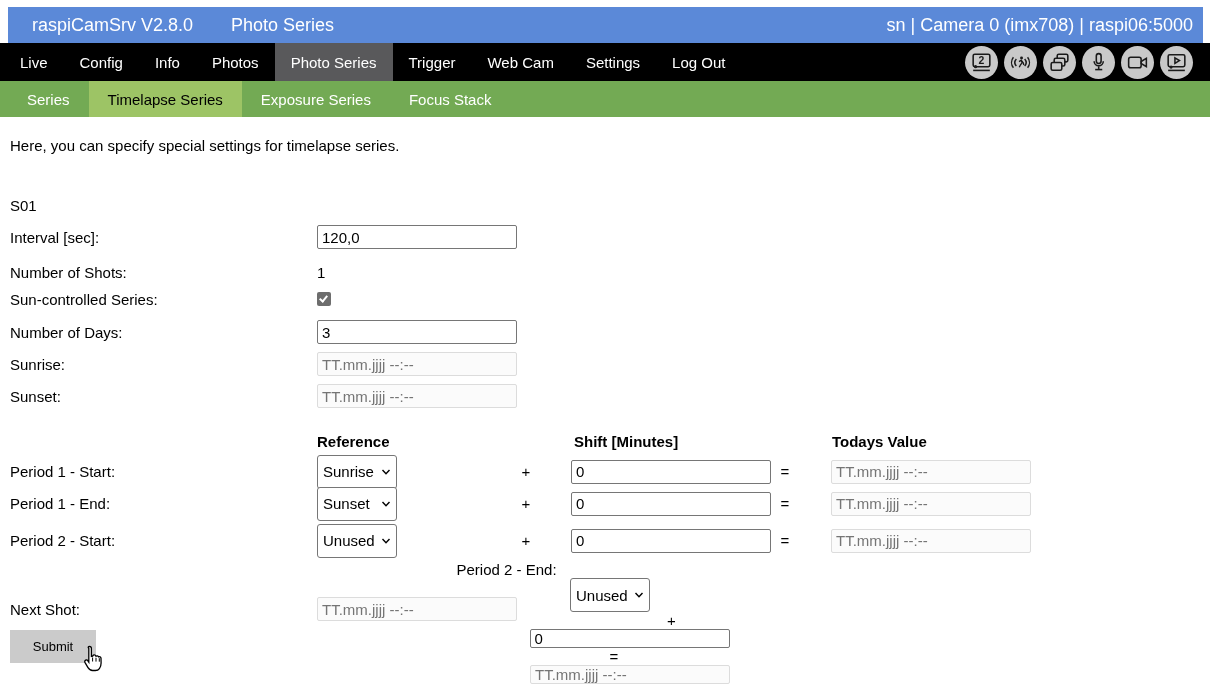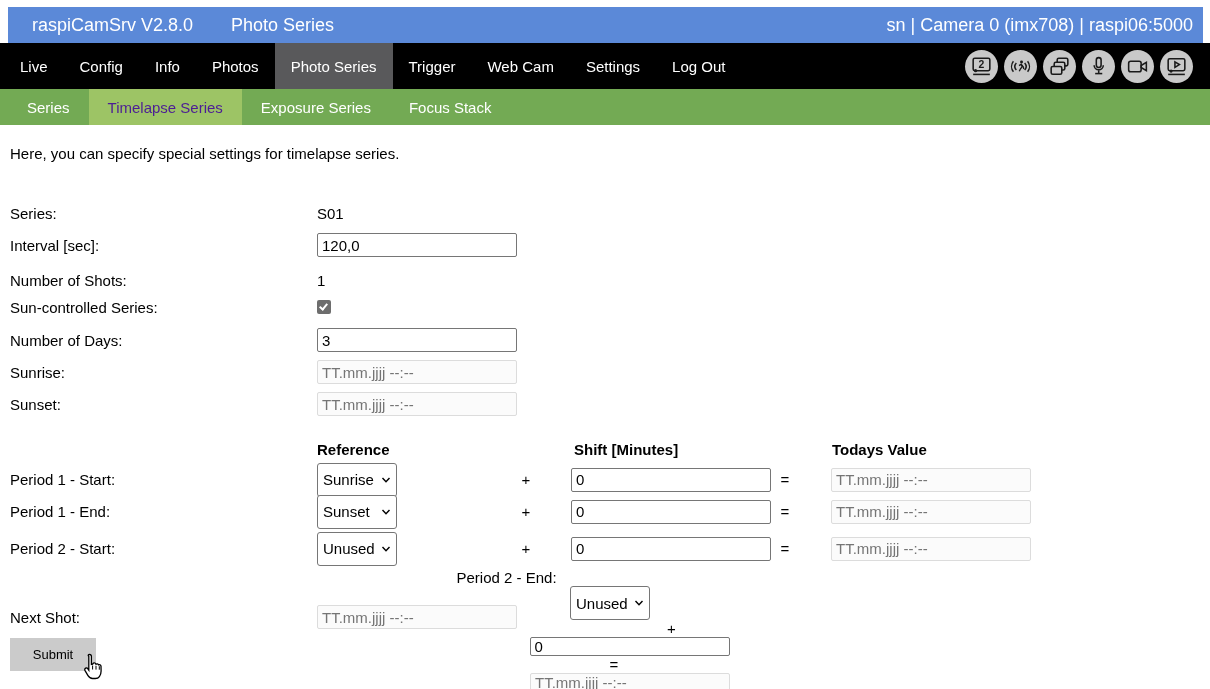--- a/index.html
+++ b/index.html
@@ -8,35 +8,35 @@
 
   
   .topbar-wrap { padding:7px 7px 0 8px; background:#fff; }
   .topbar { height:36px; background:#5b89d8; display:flex; align-items:center;
     color:#fff; font-size:18px; }
   .topbar .app-title { margin-left:24px; }
   .topbar .page-title { margin-left:38px; }
   .topbar .status { margin-left:auto; margin-right:10px; }
 
   
-  .nav { height:46px; background:#000; display:flex; align-items:stretch;
+  .nav { height:38px; background:#000; display:flex; align-items:stretch;
     font-size:15px; color:#fff; padding-left:4px; }
   .nav-item { display:flex; align-items:center; padding:0 16px; cursor:pointer; }
   .nav-item.active { background:#59595b; }
   .nav-icons { margin-left:auto; display:flex; align-items:center; gap:6px;
     margin-right:17px; }
   .nav-ico { width:33px; height:33px; border-radius:50%; background:#c9c9c9;
     display:flex; align-items:center; justify-content:center; }
   .nav-ico svg { width:25px; height:25px; }
 
   
   .subnav { height:36px; background:#73aa54; display:flex; align-items:stretch;
     font-size:15px; color:#fff; padding-left:8px; }
   .subnav-item { display:flex; align-items:center; padding:0 19px; cursor:pointer; }
-  .subnav-item.active { background:#9dc465; color:#4c1d95; }
+  .subnav-item.active { background:#9dc465; color:#000000; }
 
   
   .content { padding-left:10px; position:relative; }
   .intro { margin-top:20px; font-size:15px; }
 
   .row { display:flex; align-items:center; font-size:15px; }
   .lbl { width:307px; }
   .val { font-size:15px; }
 
   .txt { width:200px; height:24px; border:1px solid #767676; border-radius:2px;
@@ -166,21 +166,20 @@
   <div class="subnav-item">Series</div>
   <div class="subnav-item active">Timelapse Series</div>
   <div class="subnav-item">Exposure Series</div>
   <div class="subnav-item">Focus Stack</div>
 </div>
 
 <div class="content">
   <p class="intro">Here, you can specify special settings for timelapse series.</p>
 
   <div class="row r-series">
-    <span class="lbl">Series:</span>
     <span class="val">S01</span>
   </div>
 
   <div class="row r-interval">
     <span class="lbl">Interval [sec]:</span>
     <input class="txt" type="text" value="120,0" style="">
   </div>
 
   <div class="row r-shots">
     <span class="lbl">Number of Shots:</span>

